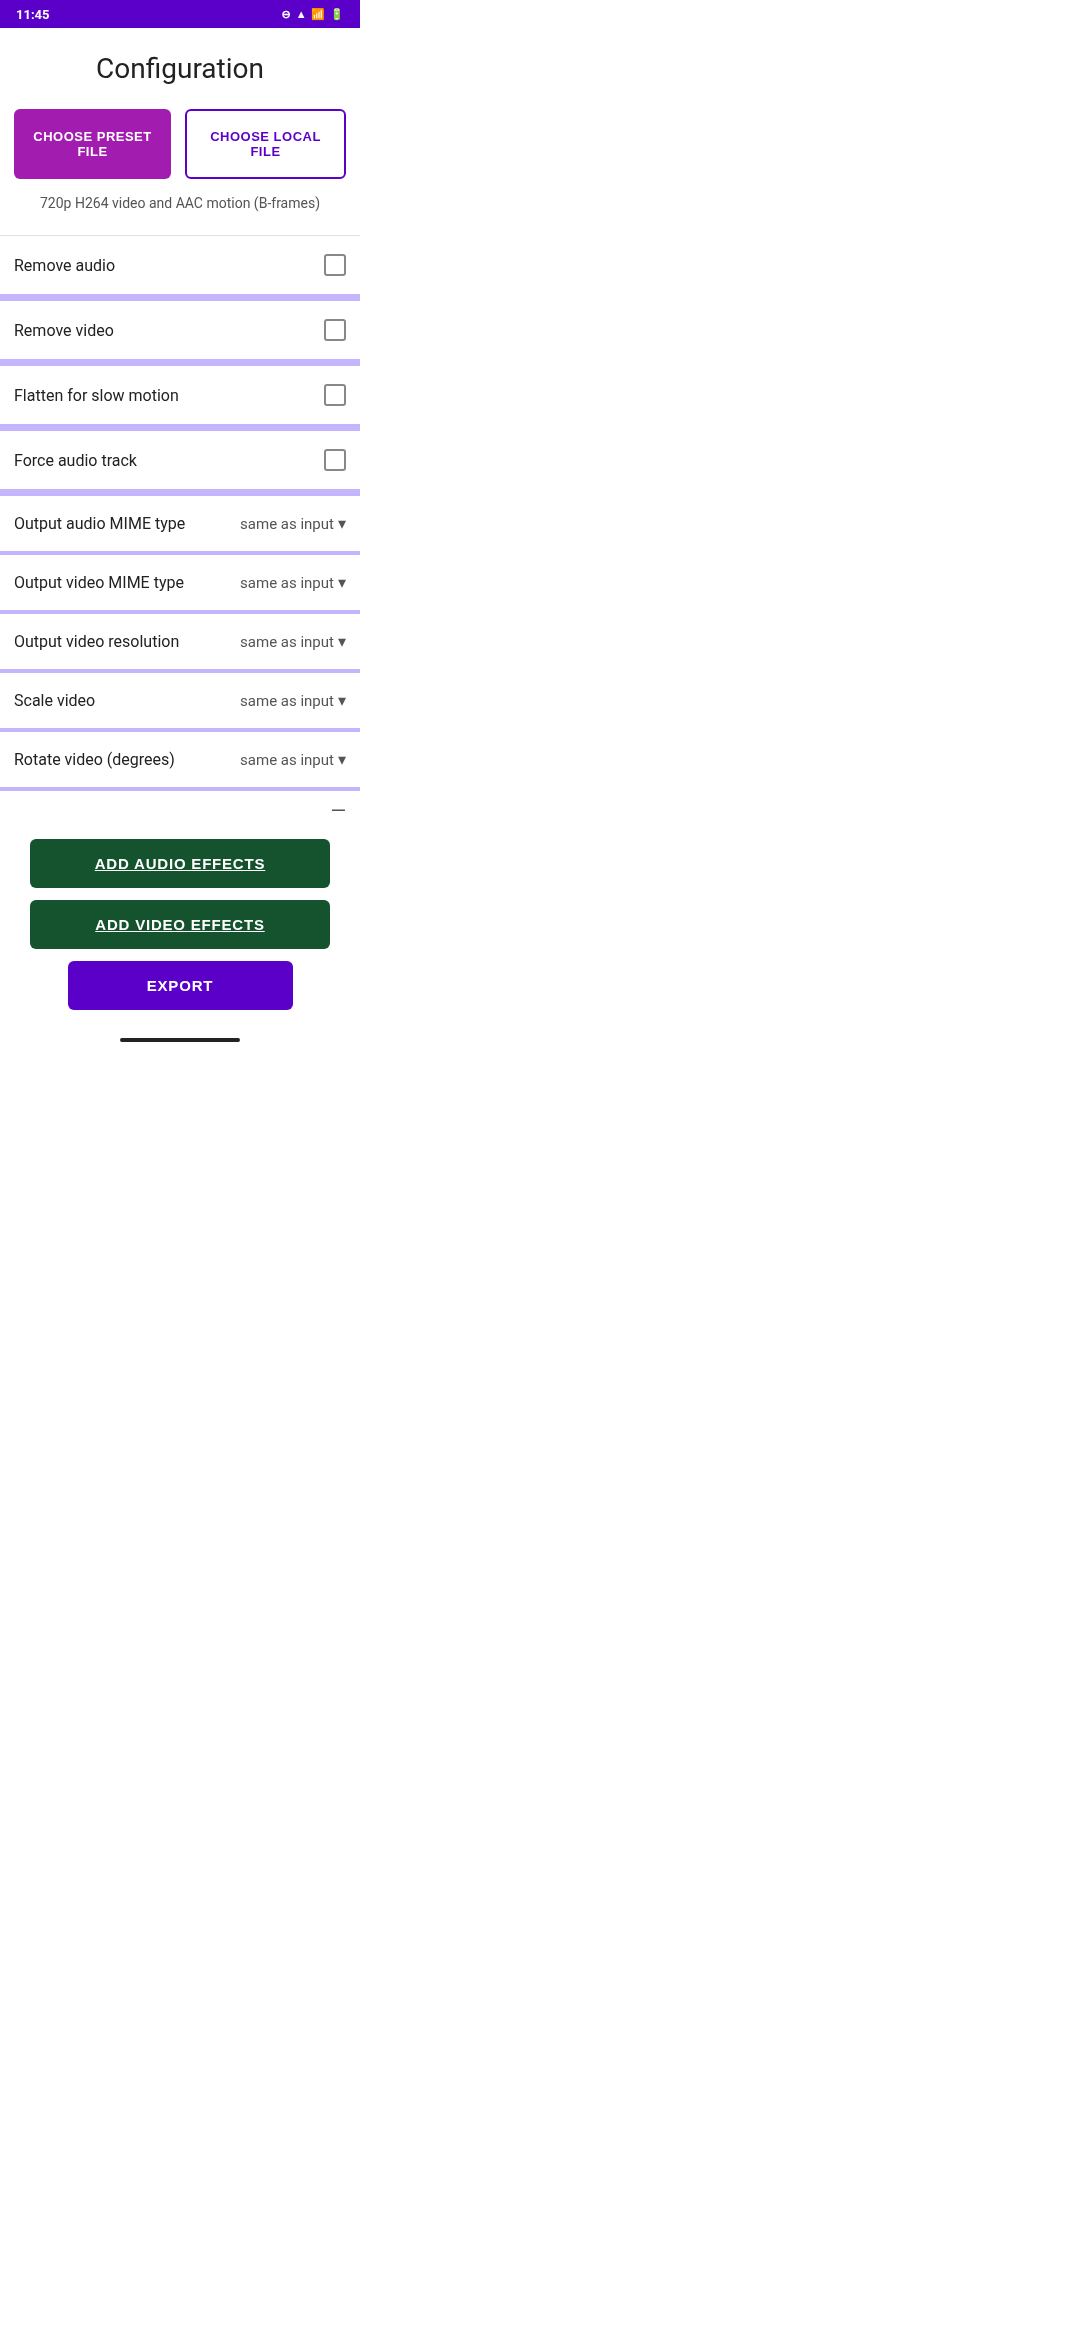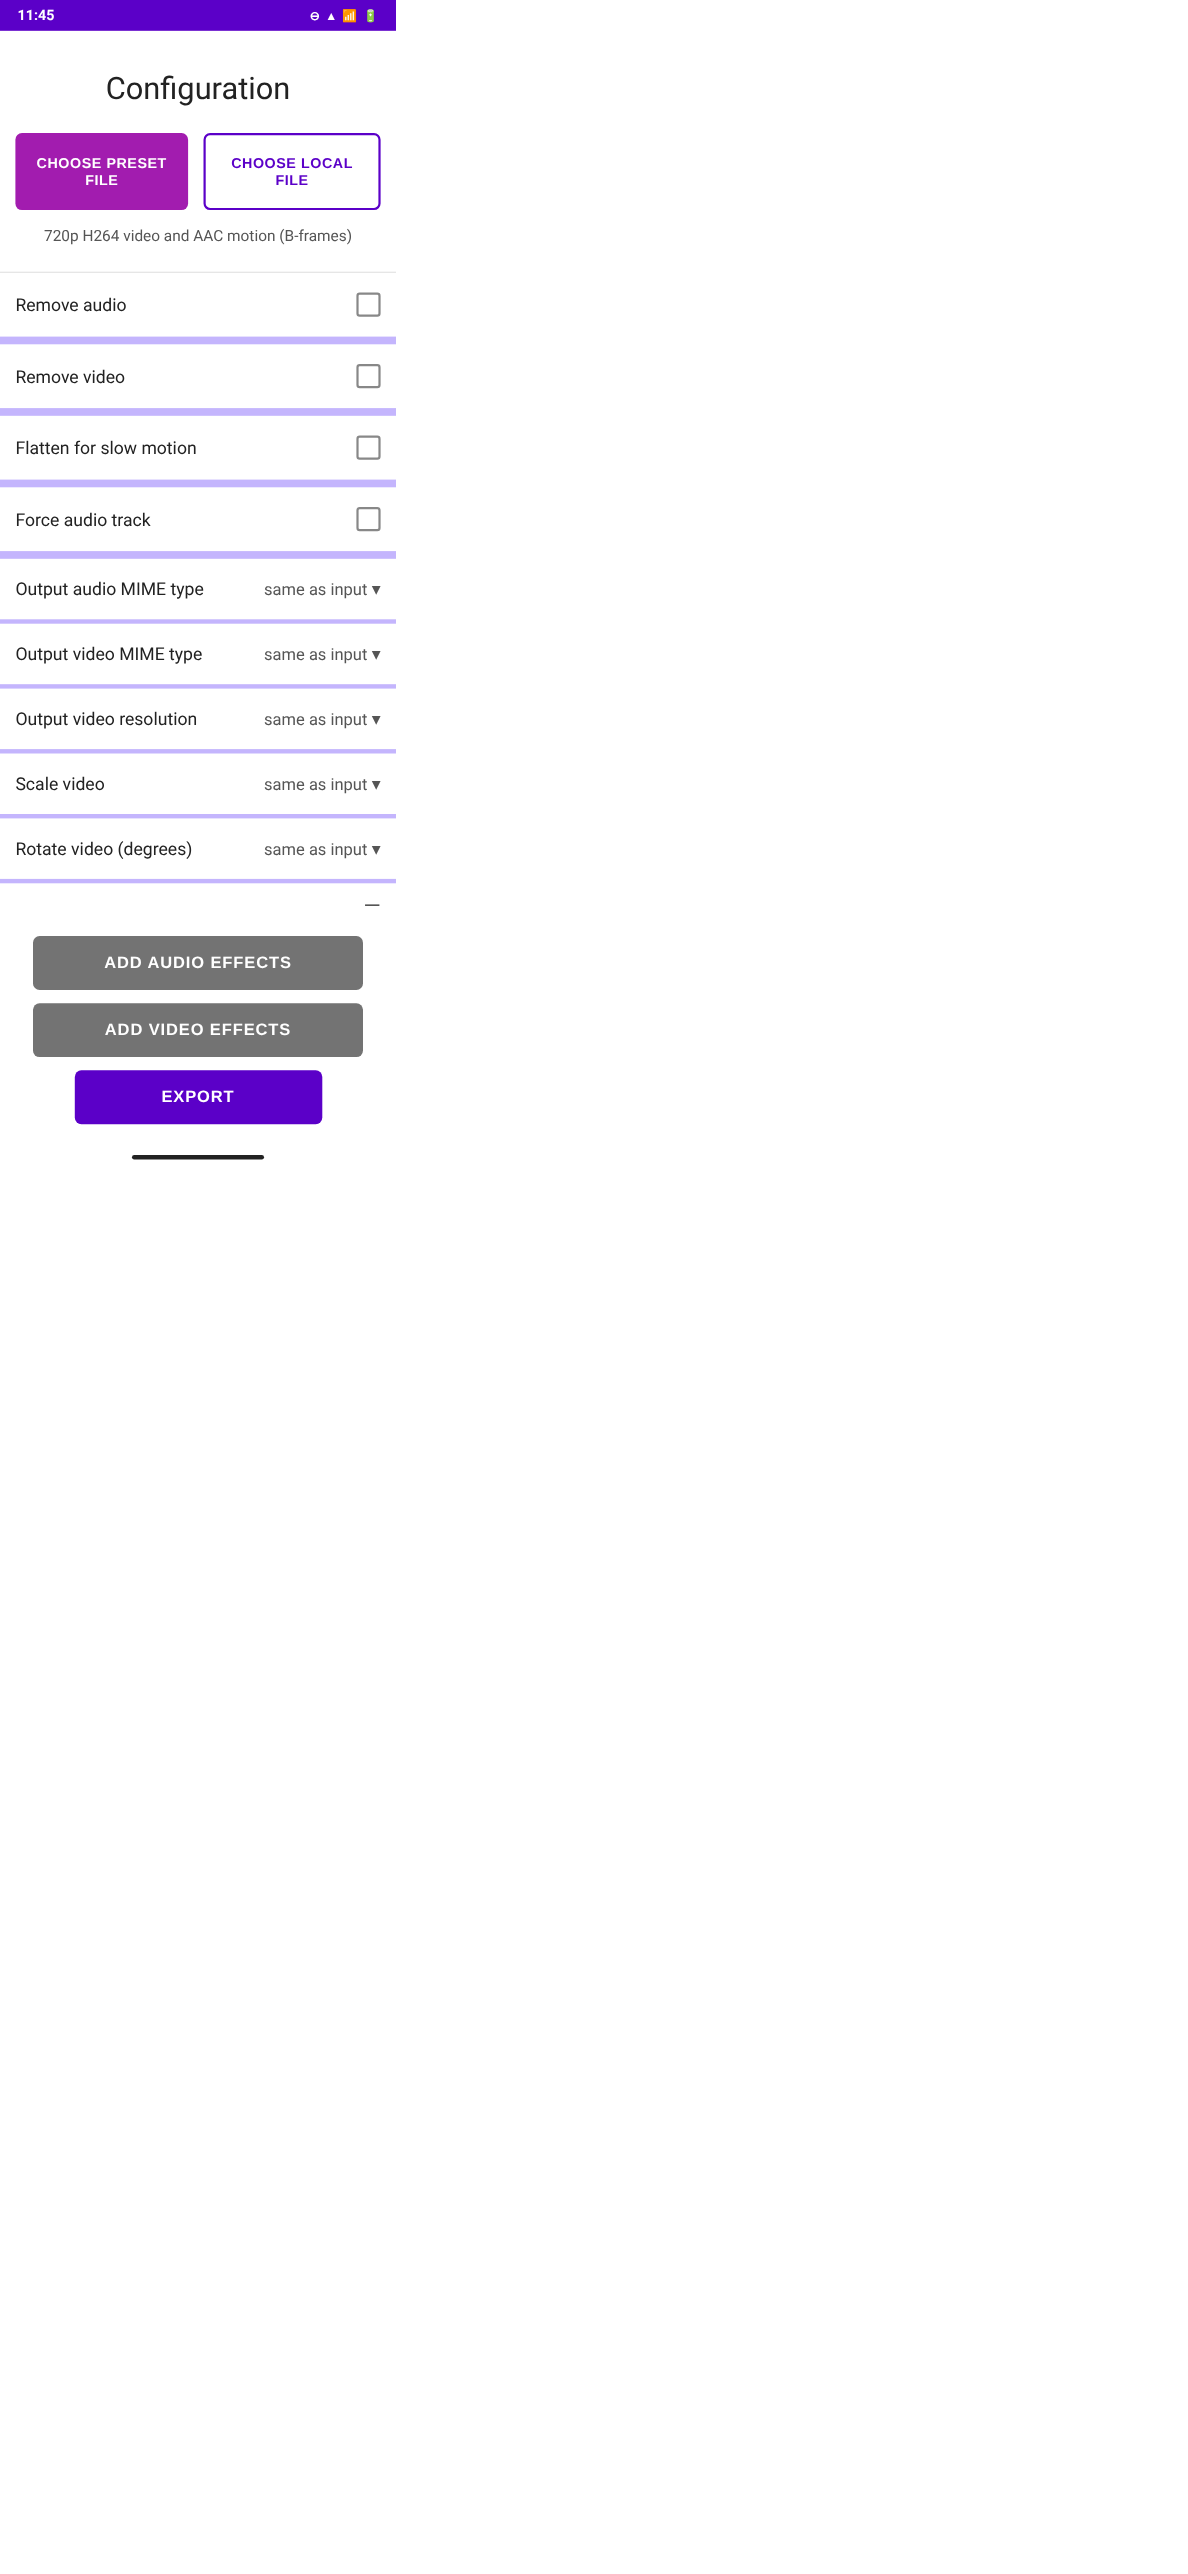--- a/index.html
+++ b/index.html
@@ -40,21 +40,21 @@
       align-items: center;
       gap: 5px;
       font-size: 11px;
     }
 
     .page-title {
       text-align: center;
       font-size: 28px;
       font-weight: 400;
       color: #222;
-      margin: 36px 0 24px 0;
+      margin: 24px 0 24px 0;
     }
 
     .buttons-row {
       display: flex;
       gap: 14px;
       padding: 0 14px;
       margin-bottom: 16px;
     }
 
     .btn-preset, .btn-local {
@@ -169,22 +169,23 @@
     .btn-action {
       width: 100%;
       padding: 16px 10px;
       border: none;
       border-radius: 6px;
       font-size: 15px;
       font-weight: bold;
       letter-spacing: 0.8px;
       cursor: pointer;
       text-transform: uppercase;
-      background: #737373;
+      background: #14532d;
       color: white;
+      text-decoration: underline;
     }
 
     .btn-export {
       width: 75%;
       padding: 16px 10px;
       border: none;
       border-radius: 6px;
       font-size: 15px;
       font-weight: bold;
       letter-spacing: 0.8px;

